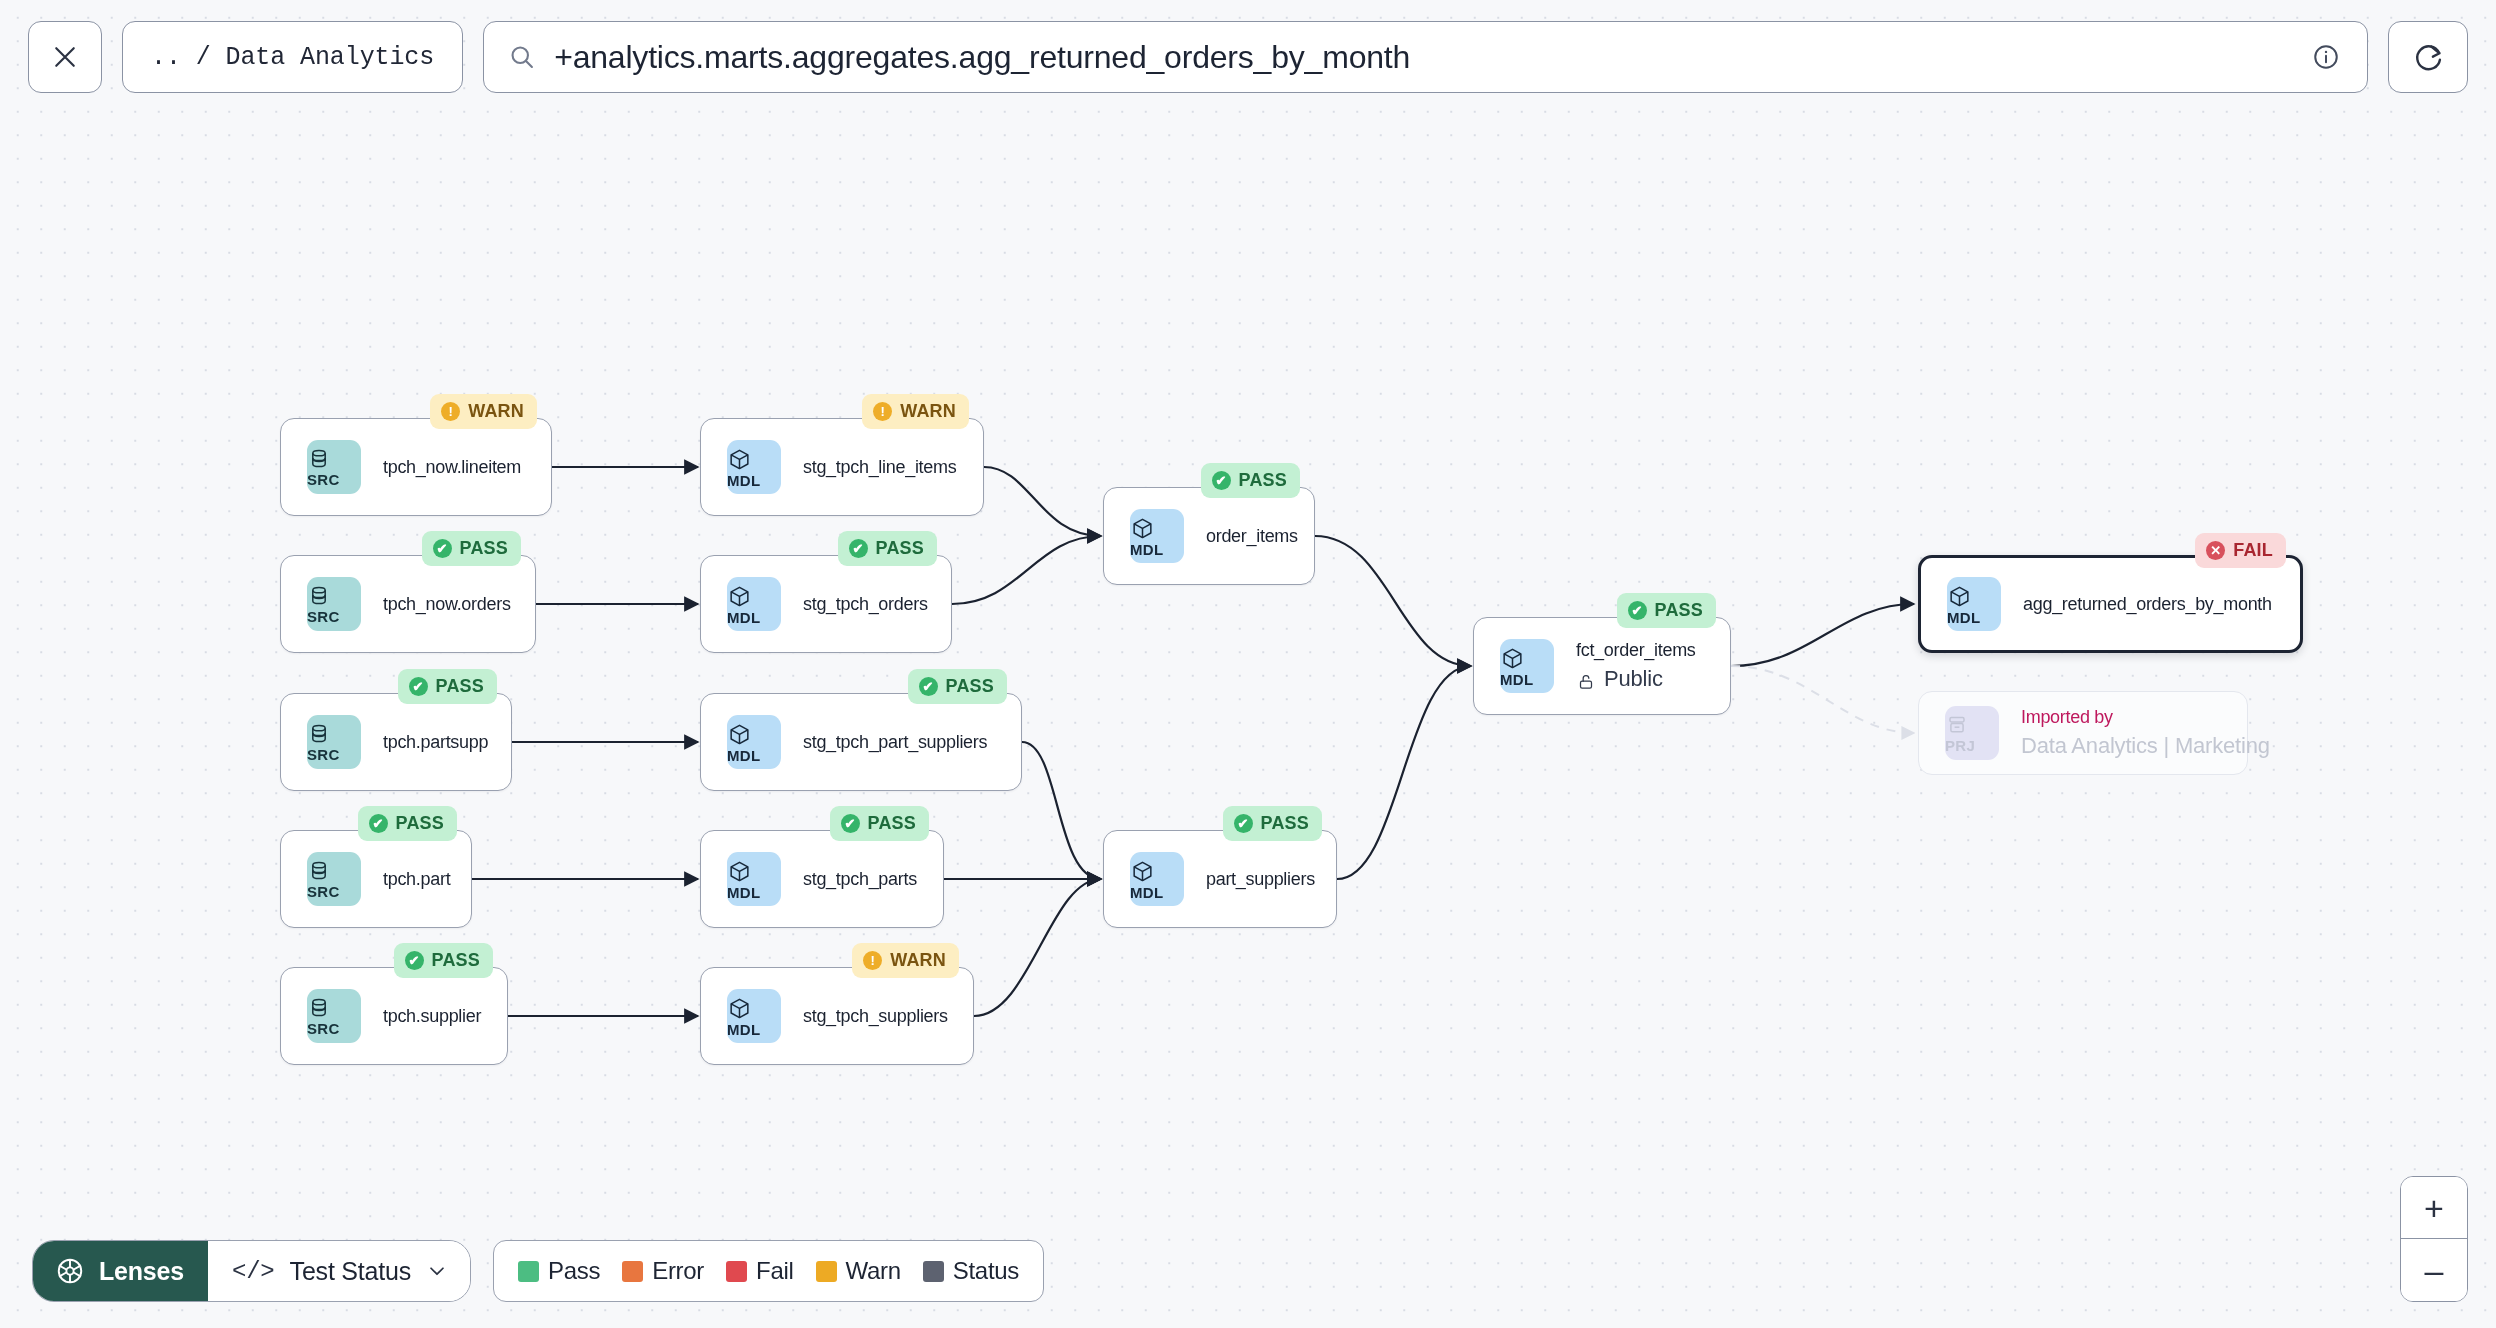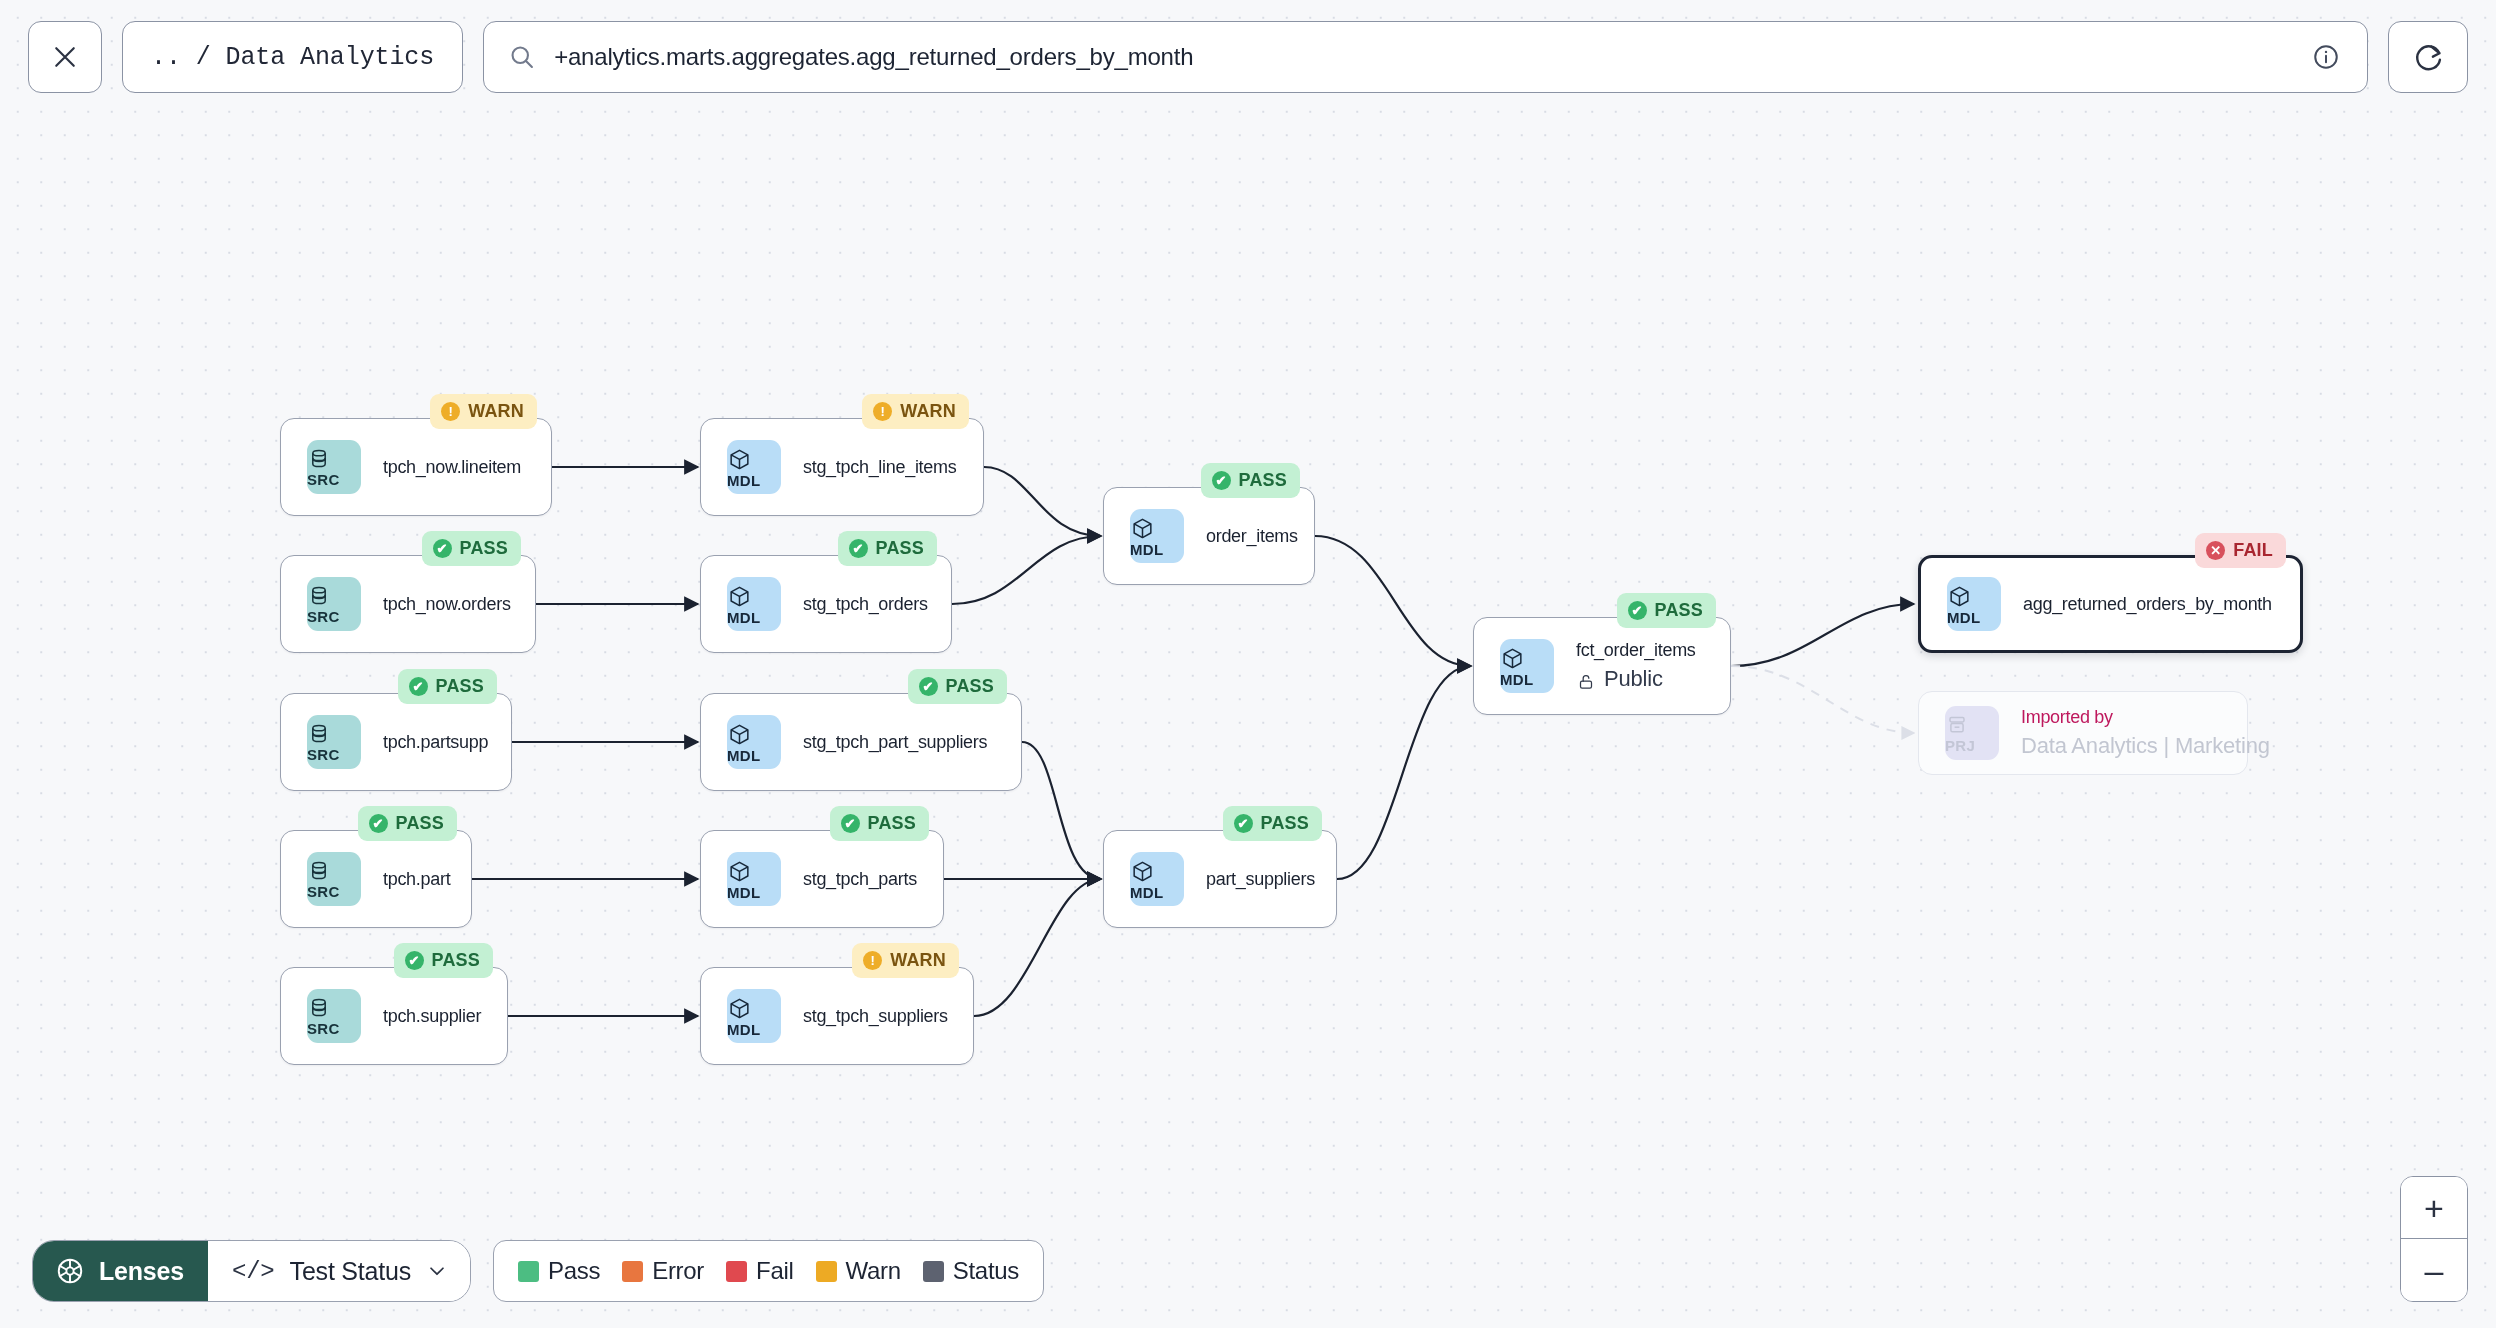--- a/index.html
+++ b/index.html
@@ -53,21 +53,21 @@
     border: 1.6px solid #8b93a4;
     border-radius: 13px;
     height: 72px;
     display: flex; align-items: center;
     padding: 0 26px 0 24px;
     gap: 18px;
     min-width: 0;
   }
   #search-input-text {
     flex: 1 1 auto;
-    font-size: 24px;
+    font-size: 32px;
     color: #1d2433;
     letter-spacing: -0.2px;
     white-space: nowrap; overflow: hidden; text-overflow: ellipsis;
     cursor: text;
   }
   #refresh-btn { width: 80px; flex: 0 0 80px; }
 
   svg.ic { display: block; }
 
   

